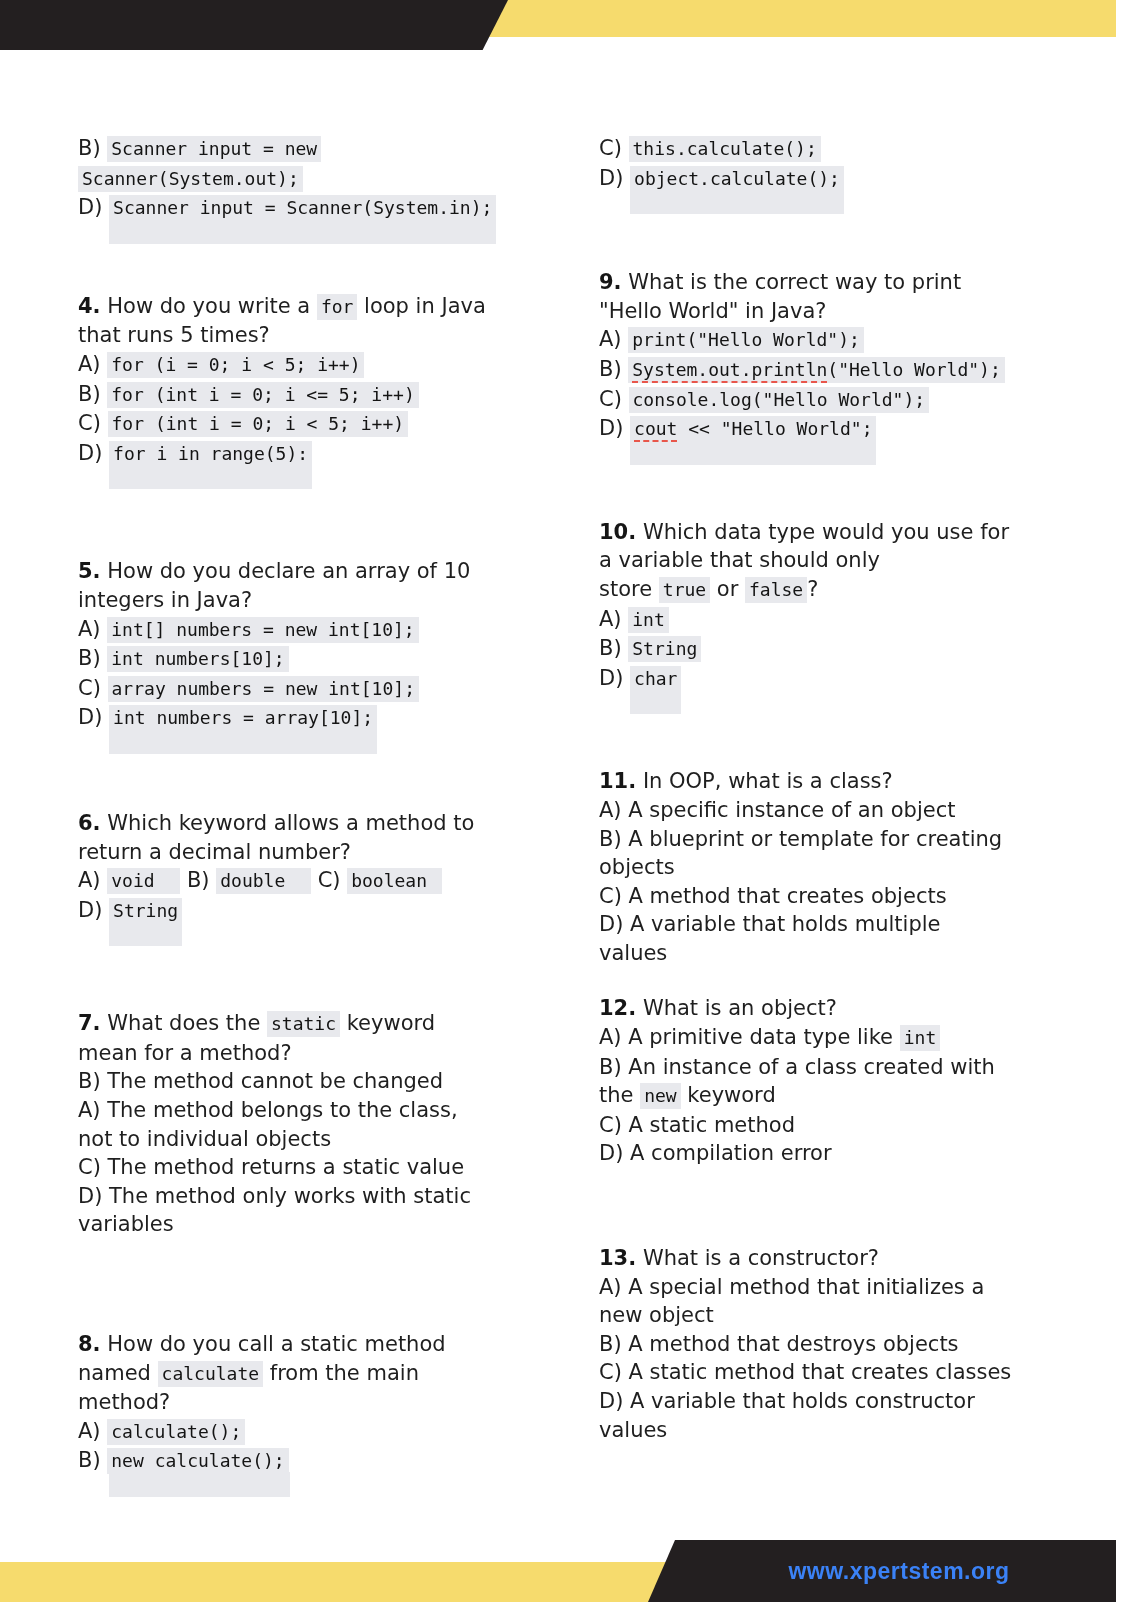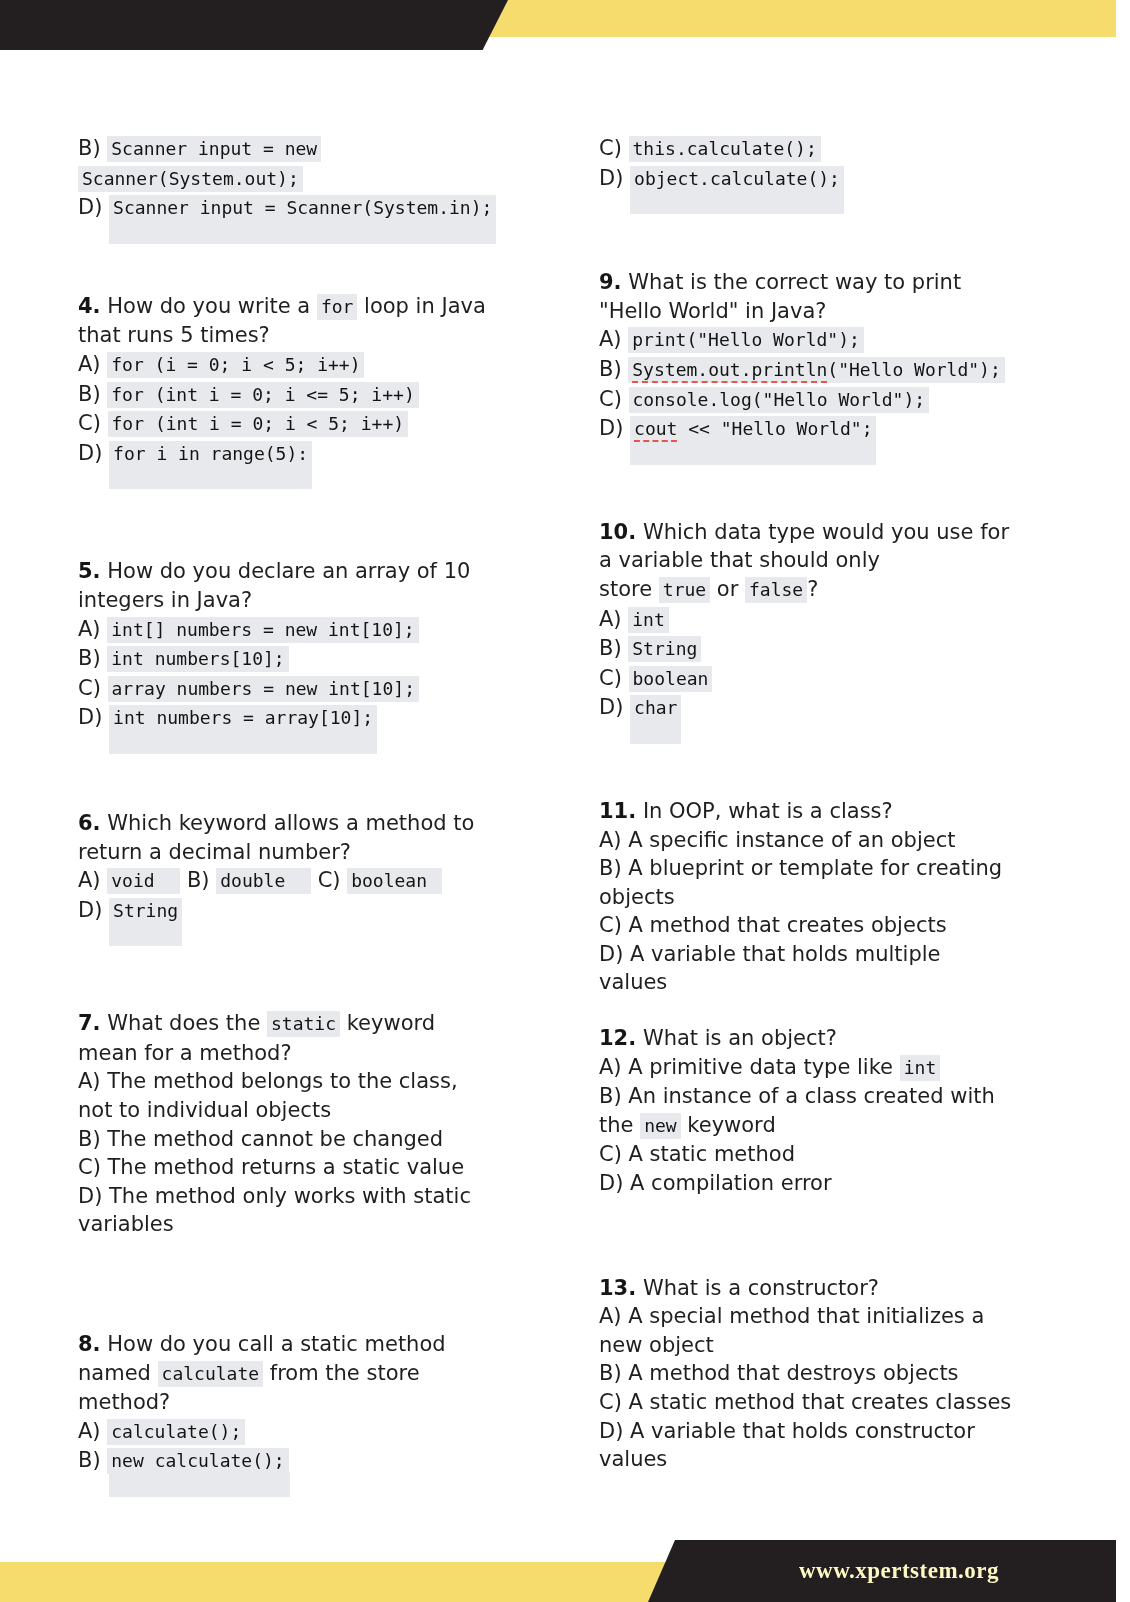--- a/index.html
+++ b/index.html
@@ -76,27 +76,27 @@
         <div class="code-tail" style="width: 268.094px;"></div>
       </div>
       <div class="qblock">
         <div class="para"><strong class="qnum">6.</strong><span class="txt"> Which keyword allows a method to</span><br><span class="txt">return a decimal number?</span></div>
         <div class="para"><span class="opt-label">A) </span><span class="code">void&nbsp;&nbsp;</span><span class="txt"> </span><span class="opt-label">B) </span><span class="code">double&nbsp;&nbsp;</span><span class="txt"> </span><span class="opt-label">C) </span><span class="code">boolean&nbsp;</span></div>
         <div class="para"><span class="opt-label">D) </span><span class="code">String</span></div>
         <div class="code-tail" style="width: 73.0312px;"></div>
       </div>
       <div class="qblock">
         <div class="para"><strong class="qnum">7.</strong><span class="txt"> What does the </span><span class="code">static</span><span class="txt"> keyword</span><br><span class="txt">mean for a method?</span></div>
+        <div class="para"><span class="opt-label">B) </span><span class="txt">The method cannot be changed</span></div>
         <div class="para"><span class="opt-label">A) </span><span class="txt">The method belongs to the class,</span><br><span class="txt">not to individual objects</span></div>
-        <div class="para"><span class="opt-label">B) </span><span class="txt">The method cannot be changed</span></div>
         <div class="para"><span class="opt-label">C) </span><span class="txt">The method returns a static value</span></div>
         <div class="para"><span class="opt-label">D) </span><span class="txt">The method only works with static</span><br><span class="txt">variables</span></div>
       </div>
       <div class="qblock">
-        <div class="para"><strong class="qnum">8.</strong><span class="txt"> How do you call a static method</span><br><span class="txt">named </span><span class="code">calculate</span><span class="txt"> from the store</span><br><span class="txt">method?</span></div>
+        <div class="para"><strong class="qnum">8.</strong><span class="txt"> How do you call a static method</span><br><span class="txt">named </span><span class="code">calculate</span><span class="txt"> from the main</span><br><span class="txt">method?</span></div>
         <div class="para"><span class="opt-label">A) </span><span class="code">calculate();</span></div>
         <div class="para"><span class="opt-label">B) </span><span class="code">new calculate();</span></div>
         <div class="code-tail" style="width: 181.391px;"></div>
       </div>
     </div>
   <div class="column" id="col-right">
       <div class="qblock">
         <div class="para"><span class="opt-label">C) </span><span class="code">this.calculate();</span></div>
         <div class="para"><span class="opt-label">D) </span><span class="code">object.calculate();</span></div>
         <div class="code-tail" style="width: 213.906px;"></div>
@@ -106,21 +106,20 @@
         <div class="para"><span class="opt-label">A) </span><span class="code">print("Hello World");</span></div>
         <div class="para"><span class="opt-label">B) </span><span class="code"><span class="squig">System.out.println</span>("Hello World");</span></div>
         <div class="para"><span class="opt-label">C) </span><span class="code">console.log("Hello World");</span></div>
         <div class="para"><span class="opt-label">D) </span><span class="code"><span class="squig">cout</span> &lt;&lt; "Hello World";</span></div>
         <div class="code-tail" style="width: 246.438px;"></div>
       </div>
       <div class="qblock">
         <div class="para"><strong class="qnum">10.</strong><span class="txt"> Which data type would you use for</span><br><span class="txt">a variable that should only</span><br><span class="txt">store </span><span class="code">true</span><span class="txt"> or </span><span class="code">false</span><span class="txt">?</span></div>
         <div class="para"><span class="opt-label">A) </span><span class="code">int</span></div>
         <div class="para"><span class="opt-label">B) </span><span class="code">String</span></div>
-        <div class="para"><span class="opt-label">C) </span><span class="code">boolean</span></div>
         <div class="para"><span class="opt-label">D) </span><span class="code">char</span></div>
         <div class="code-tail" style="width: 51.3594px;"></div>
       </div>
       <div class="qblock">
         <div class="para"><strong class="qnum">11.</strong><span class="txt"> In OOP, what is a class?</span></div>
         <div class="para"><span class="opt-label">A) </span><span class="txt">A specific instance of an object</span></div>
         <div class="para"><span class="opt-label">B) </span><span class="txt">A blueprint or template for creating</span><br><span class="txt">objects</span></div>
         <div class="para"><span class="opt-label">C) </span><span class="txt">A method that creates objects</span></div>
         <div class="para"><span class="opt-label">D) </span><span class="txt">A variable that holds multiple</span><br><span class="txt">values</span></div>
       </div>
@@ -135,15 +134,15 @@
         <div class="para"><strong class="qnum">13.</strong><span class="txt"> What is a constructor?</span></div>
         <div class="para"><span class="opt-label">A) </span><span class="txt">A special method that initializes a</span><br><span class="txt">new object</span></div>
         <div class="para"><span class="opt-label">B) </span><span class="txt">A method that destroys objects</span></div>
         <div class="para"><span class="opt-label">C) </span><span class="txt">A static method that creates classes</span></div>
         <div class="para"><span class="opt-label">D) </span><span class="txt">A variable that holds constructor</span><br><span class="txt">values</span></div>
       </div>
     </div>
 
   <div class="ftr-yellow" style="background: rgb(246, 219, 109);"></div>
   <div class="ftr-black" style="background: rgb(35, 31, 32);">
-    <span class="ftr-url" style="color: #fef9c3; font-family: Liberation Serif, serif;">www.xpertstem.org</span>
+    <span class="ftr-url" style="color: #3b82f6;">www.xpertstem.org</span>
   </div>
 </div>
 
 </body></html>

